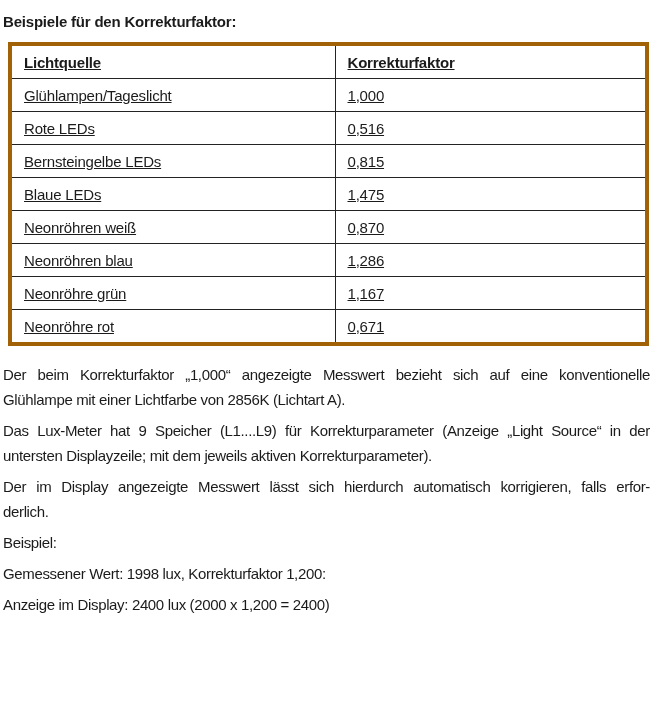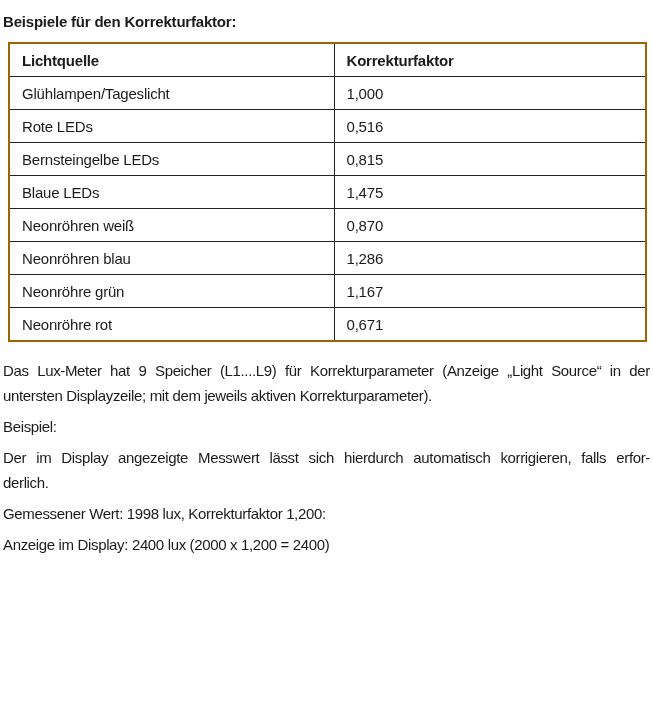--- a/index.html
+++ b/index.html
@@ -23,21 +23,22 @@
     font-size: 15px;
     font-weight: bold;
     letter-spacing: -0.2px;
     margin: 8px 0 12px 0;
   }
   table.correction {
     border-collapse: collapse;
     table-layout: fixed;
     width: 637px;
     margin: 0 16px 16px 5px;
-    border: 2px solid #a16207;
+    border: 4px solid #a16207;
+    text-decoration: underline;
   }
   table.correction col.c1 { width: 325px; }
   table.correction col.c2 { width: 312px; }
   table.correction th,
   table.correction td {
     border: 1px solid #232323;
     height: 32px;
     padding: 0 4px 0 12px;
     font-size: 15px;
     letter-spacing: -0.2px;
@@ -115,34 +116,38 @@
       </tr>
       <tr>
         <td>Neonröhre rot</td>
         <td>0,671</td>
       </tr>
     </tbody>
   </table>
 
   <div class="body-text">
 
+    <div class="para">
+      <div class="line stretch">Der beim Korrekturfaktor „1,000“ angezeigte Messwert bezieht sich auf eine konventionelle</div>
+      <div class="line">Glühlampe mit einer Lichtfarbe von 2856K (Lichtart A).</div>
+    </div>
 
 
     <div class="para">
       <div class="line stretch">Das Lux-Meter hat 9 Speicher (L1....L9) für Korrekturparameter (Anzeige „Light Source“ in der</div>
       <div class="line">untersten Displayzeile; mit dem jeweils aktiven Korrekturparameter).</div>
     </div>
 
     <div class="para">
-      <div class="line">Beispiel:</div>
+      <div class="line stretch">Der im Display angezeigte Messwert lässt sich hierdurch automatisch korrigieren, falls erfor-</div>
+      <div class="line">derlich.</div>
     </div>
 
     <div class="para">
-      <div class="line stretch">Der im Display angezeigte Messwert lässt sich hierdurch automatisch korrigieren, falls erfor-</div>
-      <div class="line">derlich.</div>
+      <div class="line">Beispiel:</div>
     </div>
 
     <div class="para">
       <div class="line">Gemessener Wert: 1998 lux, Korrekturfaktor 1,200:</div>
     </div>
 
     <div class="para">
       <div class="line">Anzeige im Display: 2400 lux (2000 x 1,200 = 2400)</div>
     </div>
 

